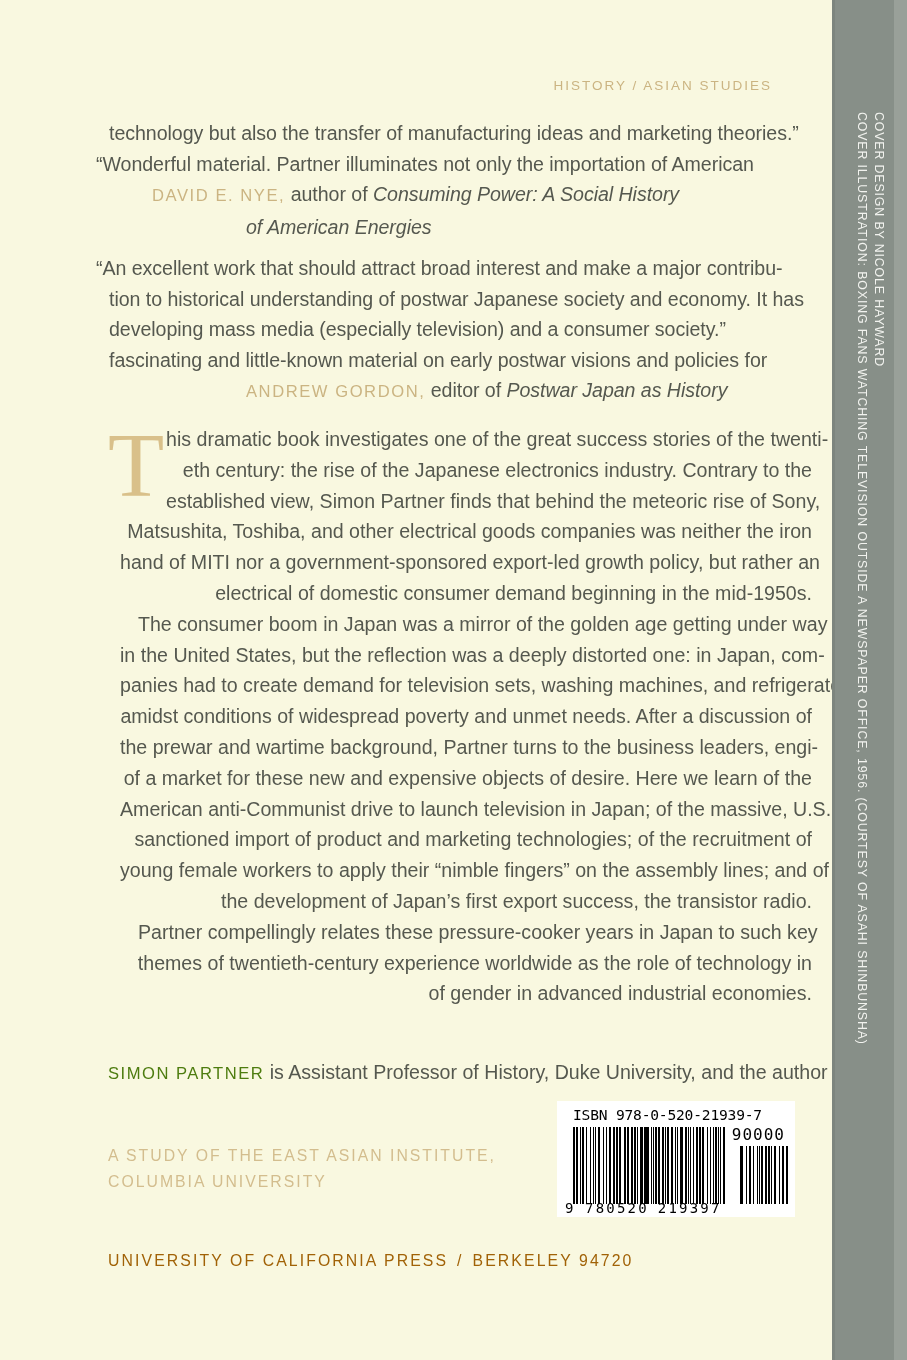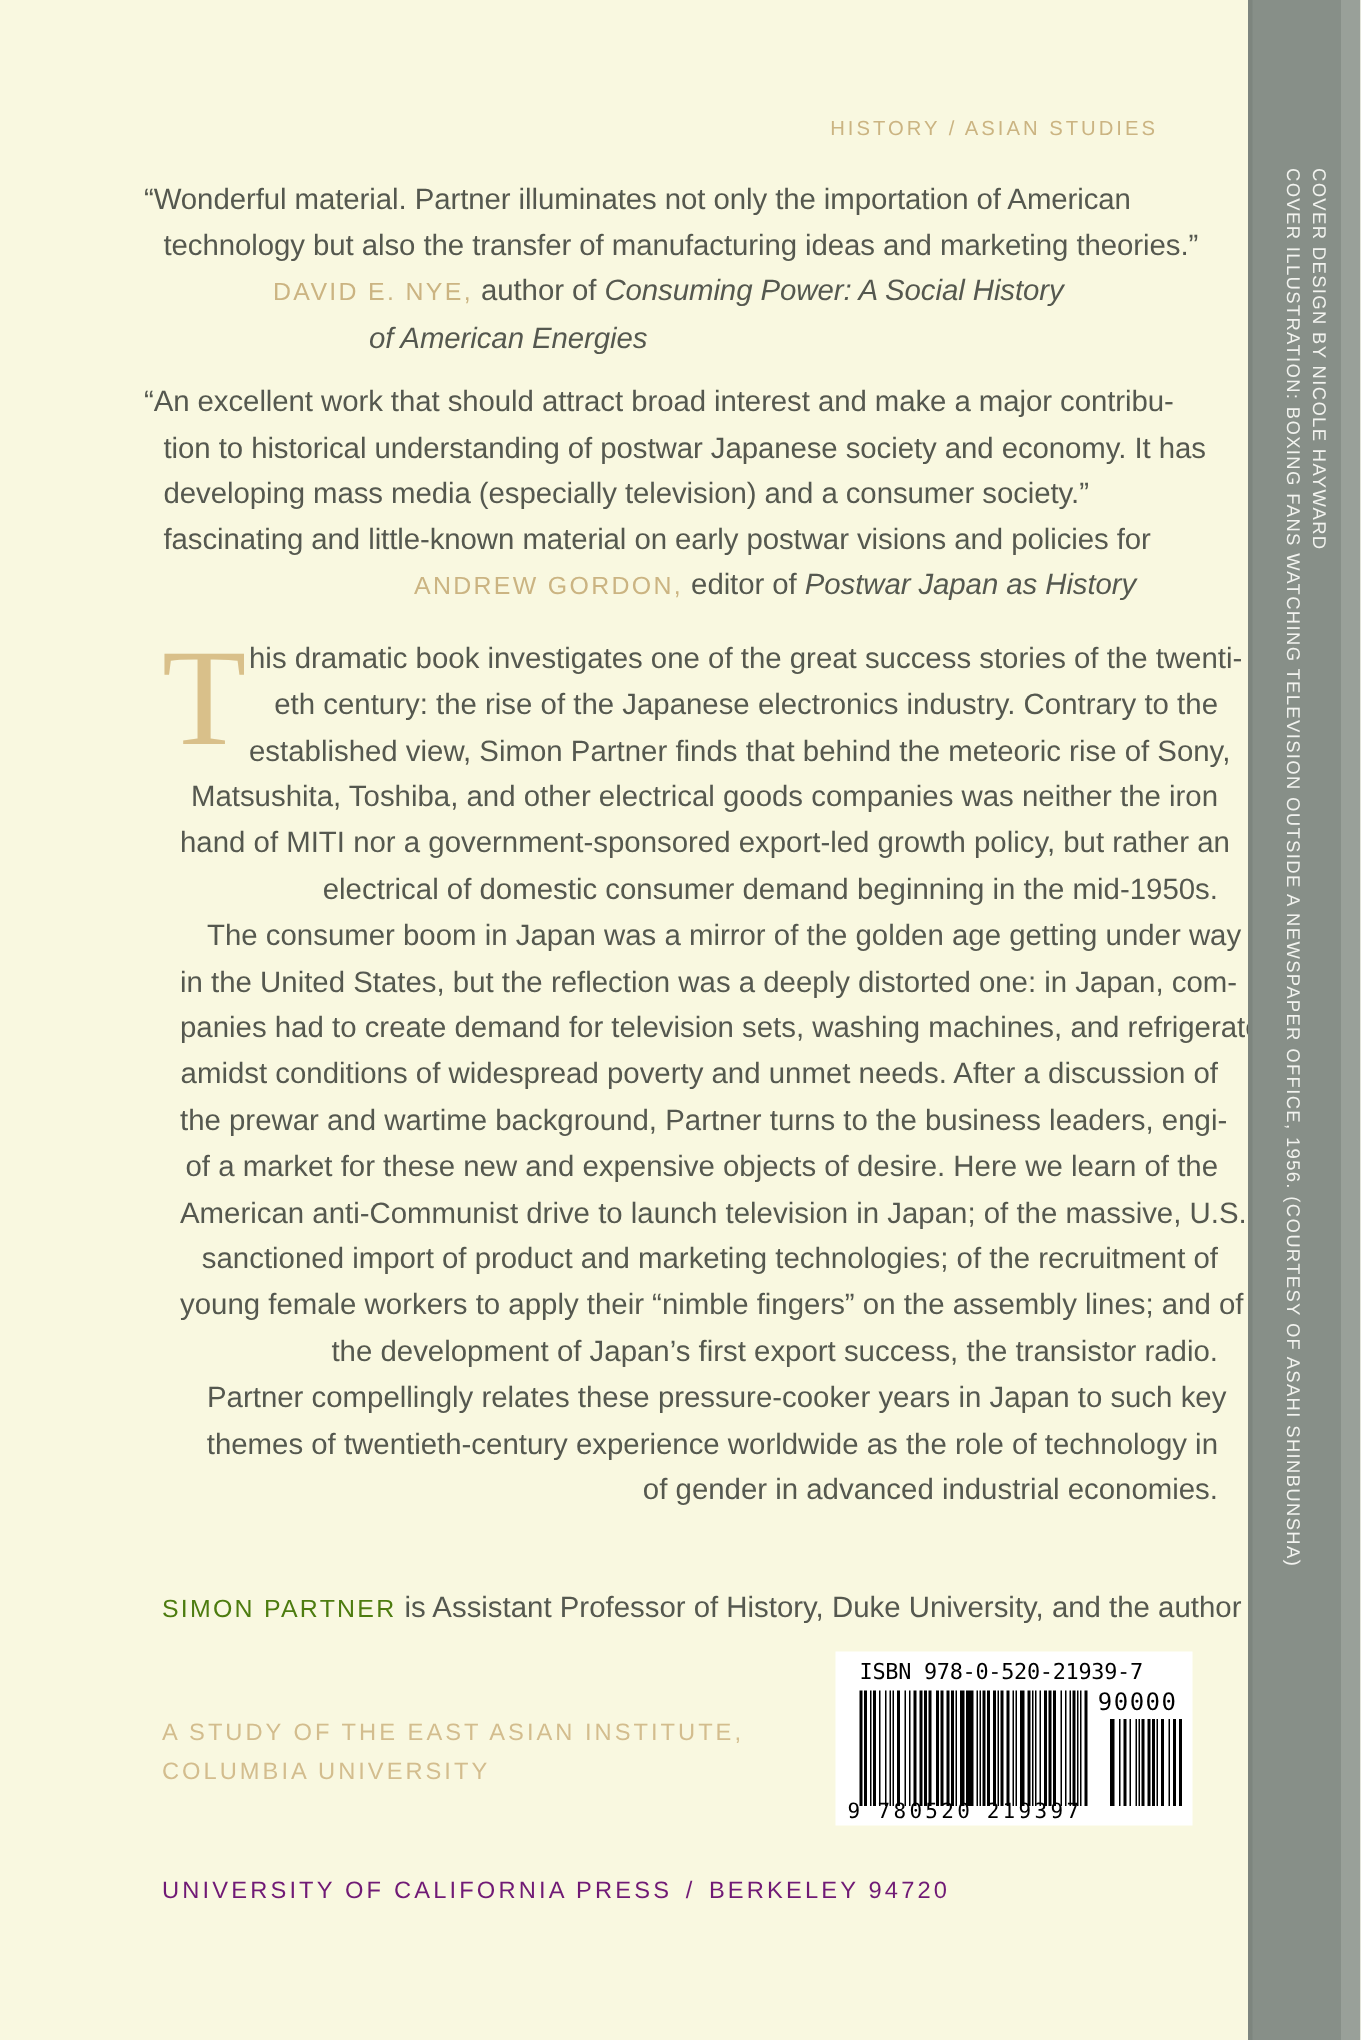--- a/index.html
+++ b/index.html
@@ -97,21 +97,20 @@
     white-space: nowrap;
     color: #55584f;
   }
   .quote-line.ind { padding-left: 13px; }
   .quote-line.ind2 { padding-left: 56px; }
   .quote-line.ind3 { padding-left: 150px; }
   .attrib-name {
     color: #cbb482;
     letter-spacing: 1.55px;
     font-size: 16.6px;
-    margin-left: 30px;
   }
   .ital { font-style: italic; }
 
   
   .body-text {
     position: absolute;
     left: 120px;
     top: 424px;
     width: 692px;
     color: #55584f;
@@ -166,21 +165,21 @@
     font-size: 15.8px;
     letter-spacing: 2.0px;
     line-height: 26px;
   }
 
   
   .publisher {
     position: absolute;
     left: 108px;
     top: 1252px;
-    color: #701a75;
+    color: #a16207;
     font-size: 15.8px;
     letter-spacing: 2.1px;
     white-space: nowrap;
   }
   .publisher .sep { padding: 0 9px; }
 
   
   .barcode-box {
     position: absolute;
     left: 557px;
@@ -248,22 +247,22 @@
 </head>
 <body>
 
 <div id="cover">
 
   <div class="content">
 
     <div class="category">HISTORY / ASIAN STUDIES</div>
 
     <div class="quote-block quote-1">
+      <div class="quote-line ind">technology but also the transfer of manufacturing ideas and marketing theories.”</div>
       <div class="quote-line">“Wonderful material. Partner illuminates not only the importation of American</div>
-      <div class="quote-line ind">technology but also the transfer of manufacturing ideas and marketing theories.”</div>
       <div class="quote-line ind2"><span class="attrib-name">DAVID E. NYE,</span><span> author of </span><span class="ital">Consuming Power: A Social History</span></div>
       <div class="quote-line ind3"><span class="ital">of American Energies</span></div>
     </div>
 
     <div class="quote-block quote-2">
       <div class="quote-line">“An excellent work that should attract broad interest and make a major contribu-</div>
       <div class="quote-line ind">tion to historical understanding of postwar Japanese society and economy. It has</div>
       <div class="quote-line ind">developing mass media (especially television) and a consumer society.”</div>
       <div class="quote-line ind">fascinating and little-known material on early postwar visions and policies for</div>
       <div class="quote-line ind3"><span class="attrib-name">ANDREW GORDON,</span><span> editor of </span><span class="ital">Postwar Japan as History</span></div>

